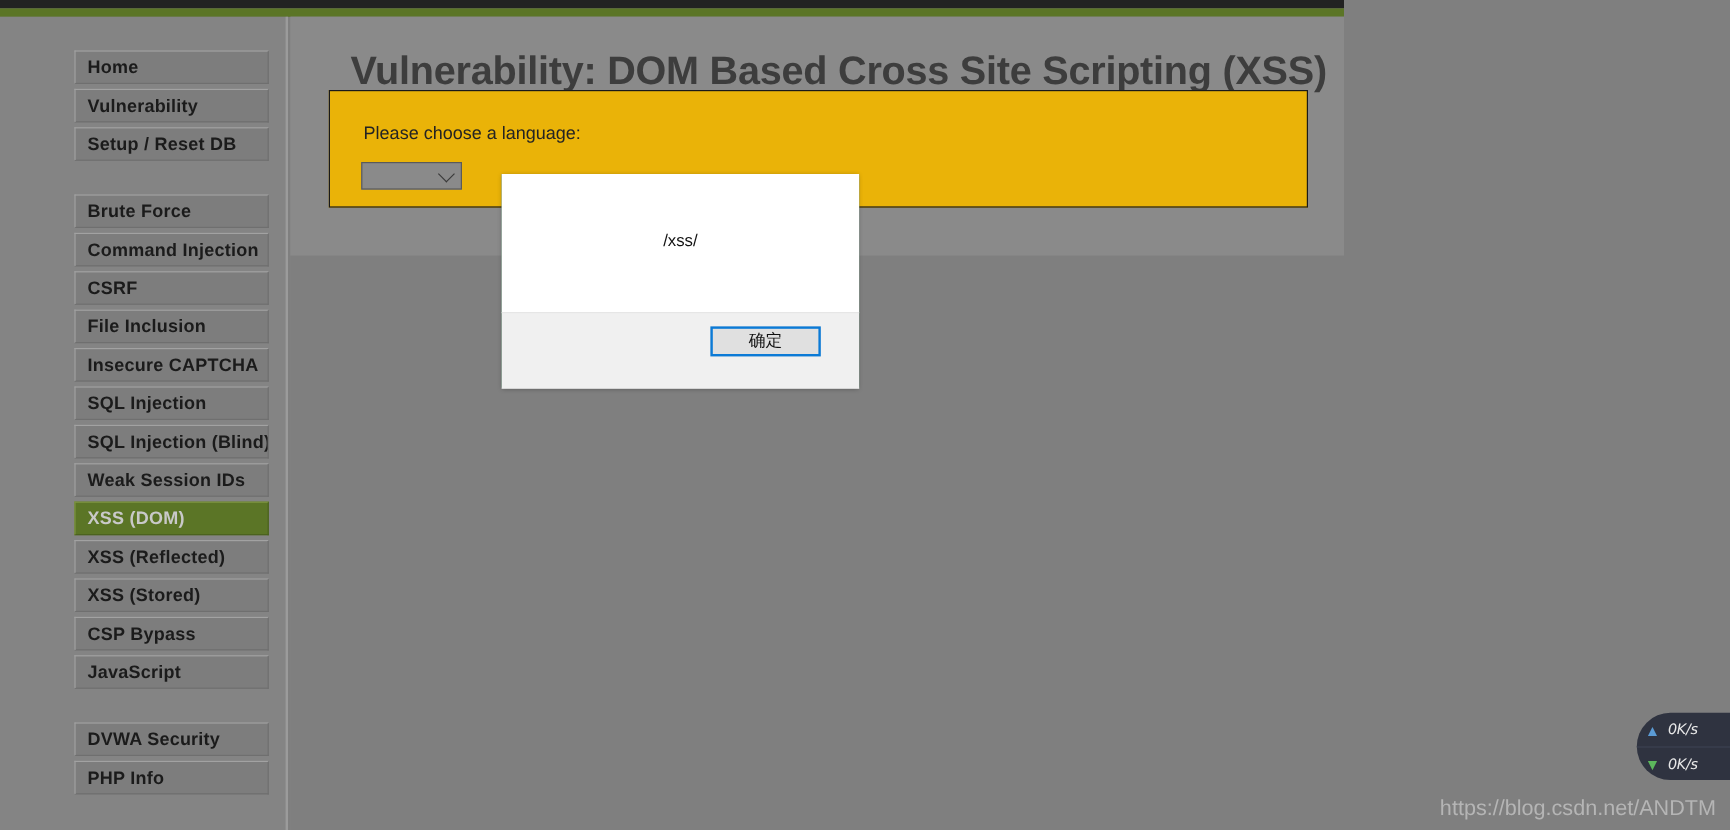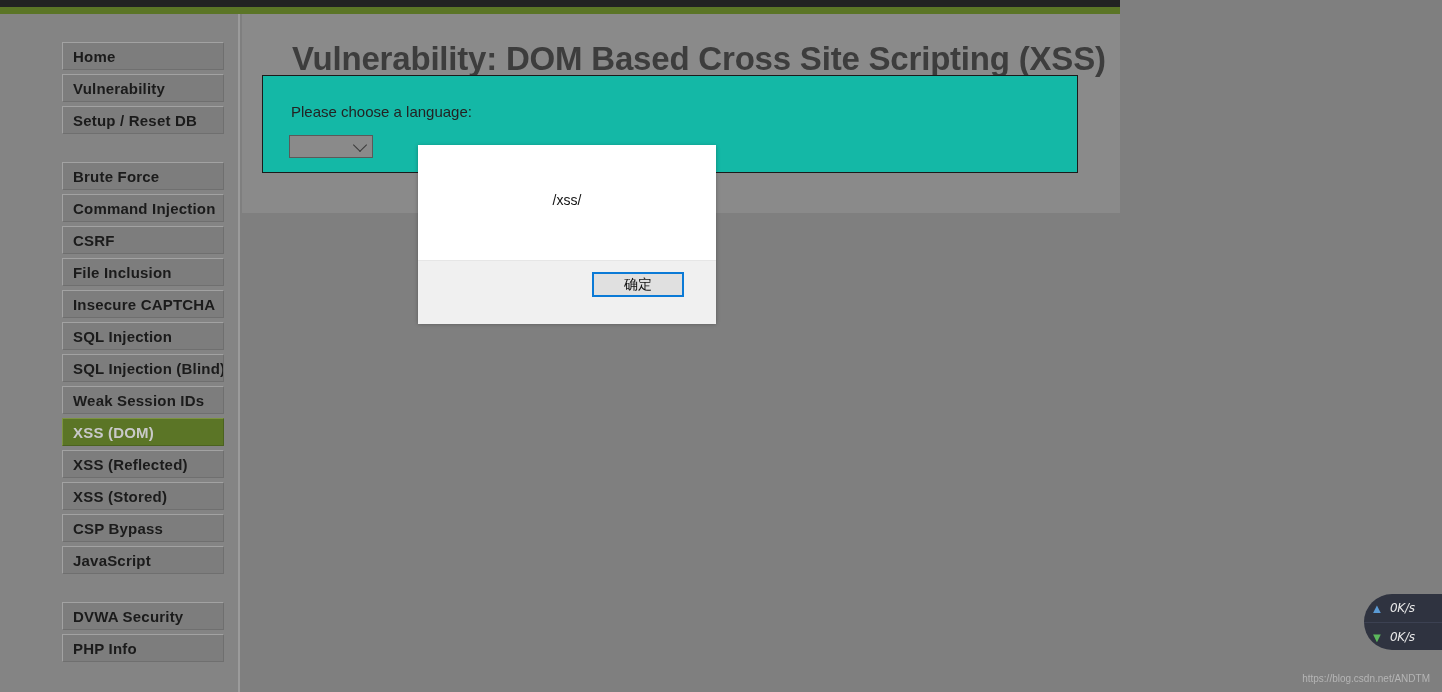--- a/index.html
+++ b/index.html
@@ -103,26 +103,26 @@
     left: 36px; top: 12px;
     margin: 14px;
     font-size: 33px;
     font-weight: bold;
     color: #3d3d3d;
     letter-spacing: -0.2px;
     white-space: nowrap;
   }
   #vuln-box {
     position: absolute;
-    left: 20px; top: 61px;
+    left: 32px; top: 61px;
     width: 816px;
     height: 98px;
     border: 1px solid #1a1a1a;
     box-sizing: border-box;
-    background: #14b8a6;
+    background: #eab308;
   }
   #choose-label {
     position: absolute;
     left: 28px; top: 27px;
     font-size: 15px;
     color: #232323;
   }
   #lang-select {
     position: absolute;
     left: 26px; top: 59px;
@@ -238,21 +238,21 @@
     letter-spacing: -0.3px;
     font-family: "DejaVu Sans", sans-serif;
     font-style: italic;
   }
 
   
   #watermark {
     position: absolute;
     right: 12px;
     bottom: 8px;
-    font-size: 10px;
+    font-size: 18px;
     color: #b5b5b5;
     z-index: 45;
     white-space: nowrap;
   }
 </style>
 </head>
 <body>
 
 <div id="topbar-dark"></div>
 <div id="topbar-green"></div>

